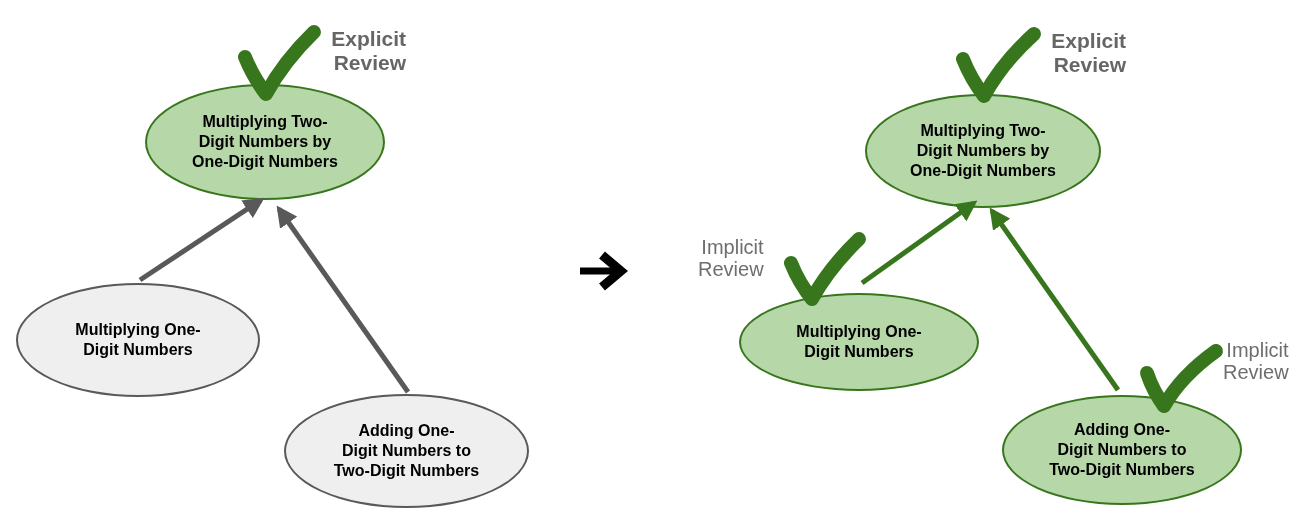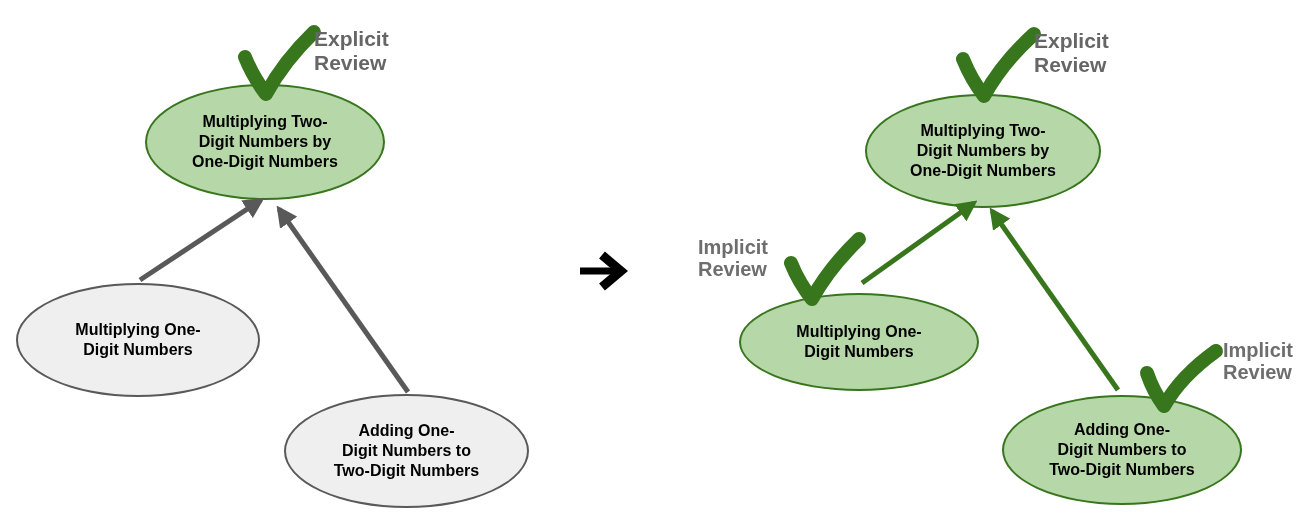--- a/index.html
+++ b/index.html
@@ -75,28 +75,28 @@
   .review{
     position:absolute;
     white-space:nowrap;
   }
   .review .ln{display:block;}
   .review.explicit{
     font-weight:bold;
     font-size:21px;
     line-height:24px;
     color:var(--explicit_label_color,#666666);
-    text-align:left;
+    text-align:right;
   }
   .review.implicit{
-    font-weight:bold;
+    font-weight:normal;
     font-size:20px;
     line-height:22px;
     color:var(--implicit_label_color,#6e6e6e);
-    text-align:left;
+    text-align:right;
   }
 </style>
 </head>
 <body>
 
 <div class="canvas">
 
   <div class="node green" style="left:145px;top:84px;width:240px;height:116px;">
     <div class="node-label">
       <span class="ln">Multiplying Two-</span>

